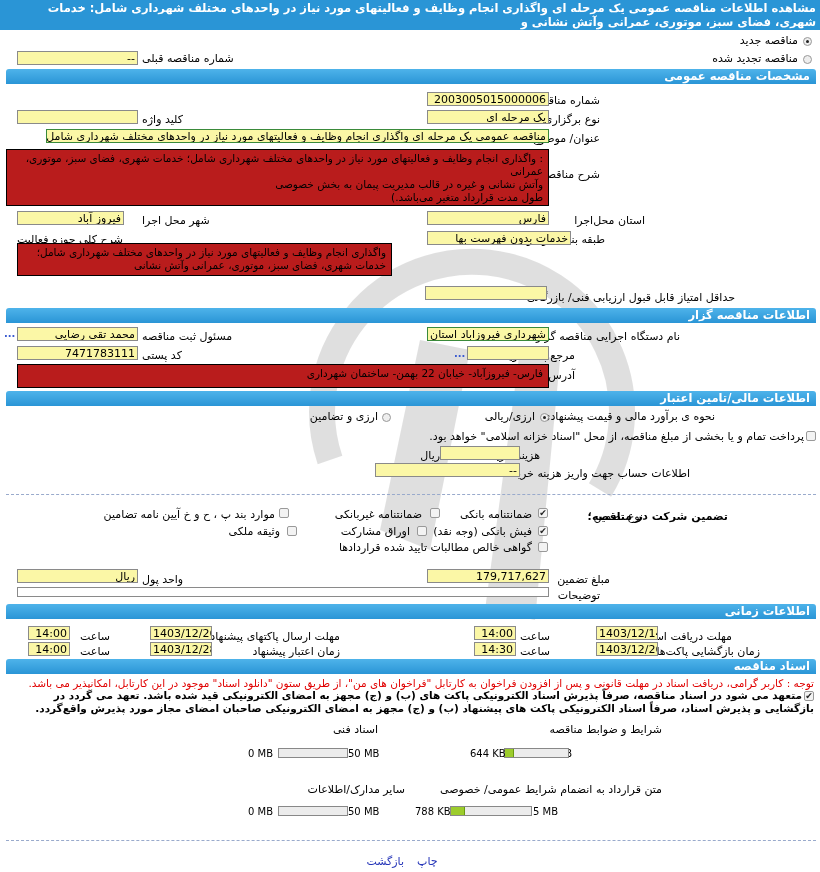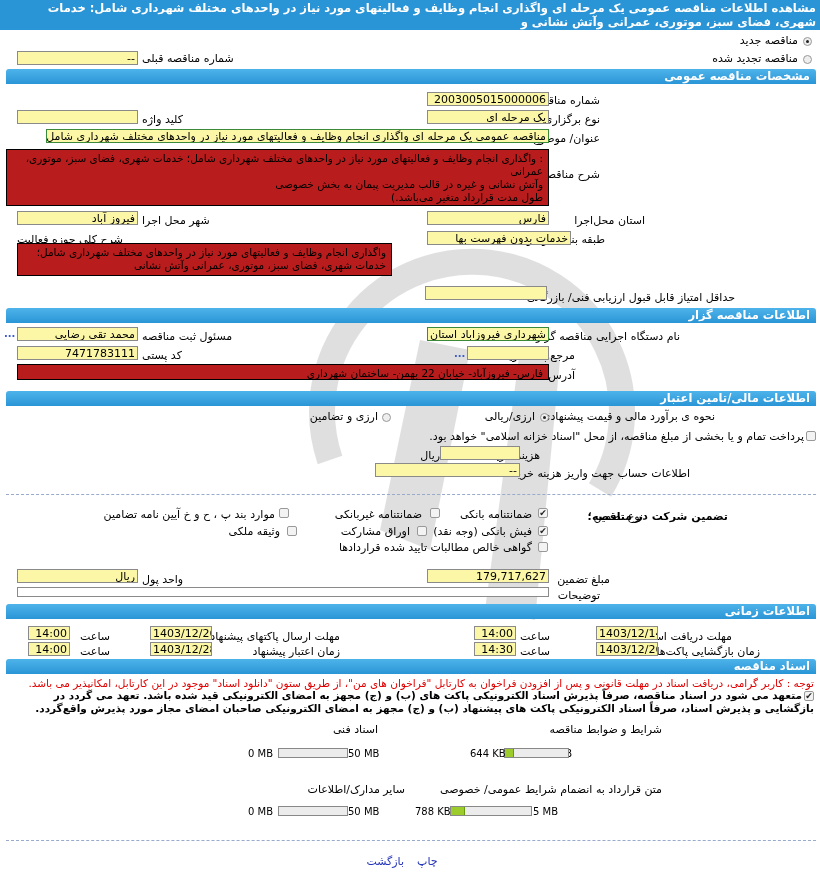--- a/index.html
+++ b/index.html
@@ -58,21 +58,21 @@
 <span class="lbl" style="right:220px;top:168px;">شرح مناقصه</span>
 <div class="box" style="left:6px;top:149px;width:543px;height:57px;">
   <div>: واگذاری انجام وظایف و فعالیتهای مورد نیاز در واحدهای مختلف شهرداری شامل؛ خدمات شهری، فضای سبز، موتوری، عمرانی</div>
   <div>وآتش نشانی و غیره در قالب مدیریت پیمان به بخش خصوصی</div>
   <div>طول مدت قرارداد متغیر می‌باشد.)</div>
 </div>
 
 <span class="lbl" style="right:175px;top:214px;">استان محل‌اجرا</span>
 <div class="fld" style="left:427px;top:211px;width:122px;">فارس</div>
 <span class="lbl" style="left:142px;top:214px;">شهر محل اجرا</span>
-<div class="fld" style="left:17px;top:211px;width:121px;">فیروز آباد</div>
+<div class="fld" style="left:17px;top:211px;width:107px;">فیروز آباد</div>
 
 <span class="lbl" style="right:215px;top:233px;">طبقه بندی موضوعی</span>
 <div class="fld" style="left:427px;top:231px;width:144px;">خدمات بدون فهرست بها</div>
 <span class="lbl" style="left:17px;top:233px;">شرح کلی حوزه فعالیت</span>
 <div class="box" style="left:17px;top:243px;width:375px;height:33px;">واگذاری انجام وظایف و فعالیتهای مورد نیاز در واحدهای مختلف شهرداری شامل؛ خدمات شهری، فضای سبز، موتوری، عمرانی وآتش نشانی</div>
 
 <span class="lbl" style="right:85px;top:291px;">حداقل امتیاز قابل قبول ارزیابی فنی/ بازرگانی</span>
 <div class="fld" style="left:425px;top:286px;width:122px;"></div>
 
 <div class="hdr" style="top:308px;">اطلاعات مناقصه گزار</div>
@@ -82,21 +82,21 @@
 <div class="fld" style="left:17px;top:327px;width:121px;">محمد تقی رضایی</div>
 <span class="dots" style="left:4px;top:328px;">...</span>
 
 <span class="lbl" style="right:245px;top:349px;">مرجع پاسخگویی</span>
 <div class="fld" style="left:467px;top:346px;width:82px;"></div>
 <span class="dots" style="left:454px;top:348px;">...</span>
 <span class="lbl" style="left:142px;top:349px;">کد پستی</span>
 <div class="fld ltr" style="left:17px;top:346px;width:121px;">7471783111</div>
 
 <span class="lbl" style="right:245px;top:369px;">آدرس</span>
-<div class="box" style="left:17px;top:364px;width:532px;height:16px;">فارس- فیروزآباد- خیابان 22 بهمن- ساختمان شهرداری</div>
+<div class="box" style="left:17px;top:364px;width:532px;height:24px;">فارس- فیروزآباد- خیابان 22 بهمن- ساختمان شهرداری</div>
 
 <div class="hdr" style="top:391px;">اطلاعات مالی/تامین اعتبار</div>
 <span class="lbl" style="right:105px;top:410px;">نحوه ی برآورد مالی و قیمت پیشنهادی</span>
 <span class="radio on" style="left:540px;top:413px;"></span>
 <span class="lbl" style="right:285px;top:410px;">ارزی/ریالی</span>
 <span class="radio" style="left:382px;top:413px;"></span>
 <span class="lbl" style="right:442px;top:410px;">ارزی و تضامین</span>
 
 <span class="chk" style="right:4px;top:431px;"></span>
 <span class="lbl" style="right:16px;top:430px;">پرداخت تمام و یا بخشی از مبلغ مناقصه، از محل "اسناد خزانه اسلامی" خواهد بود.</span>

